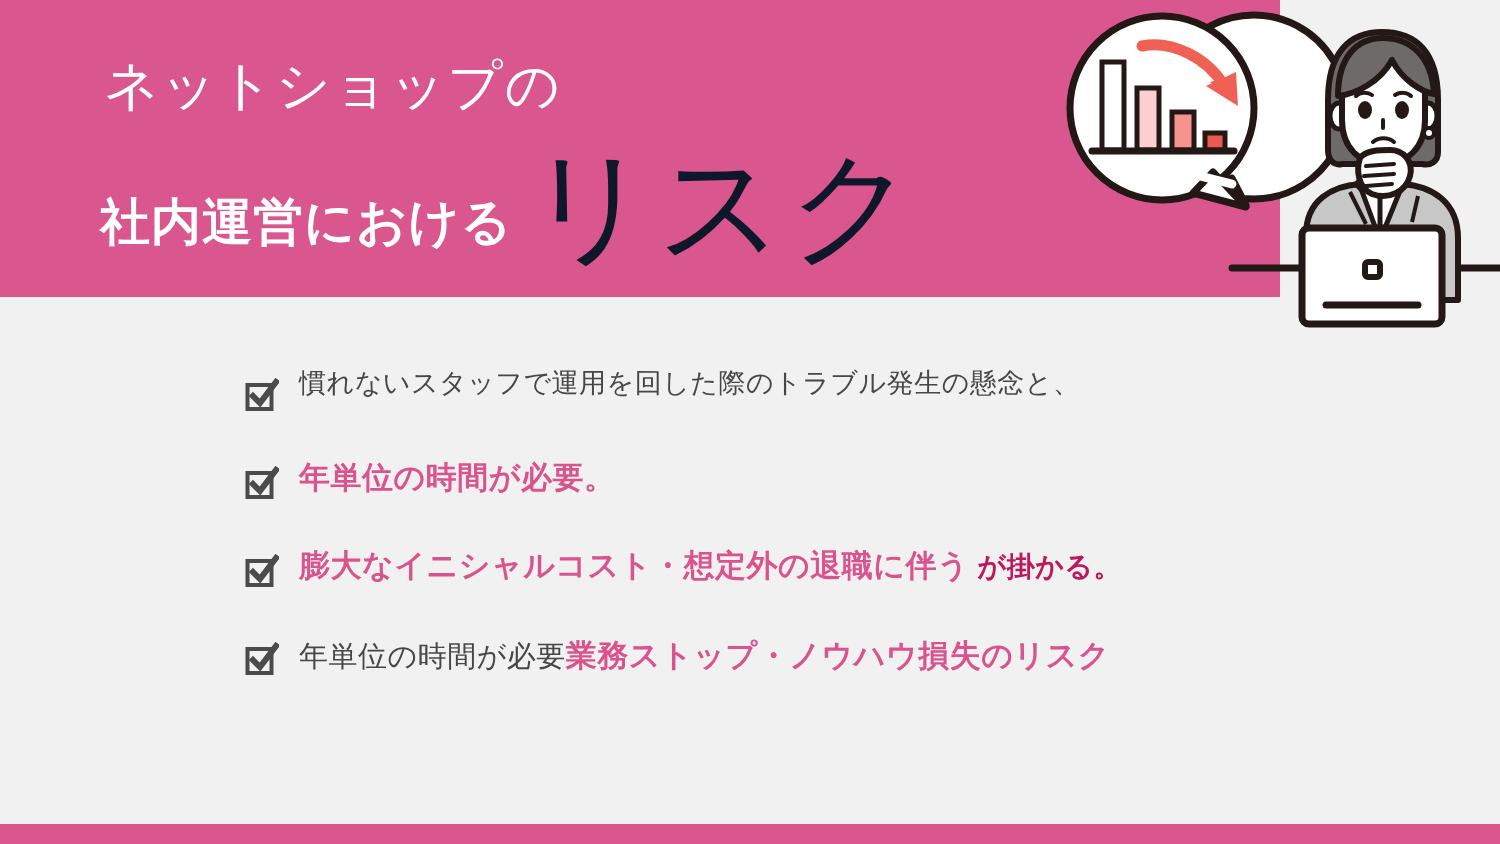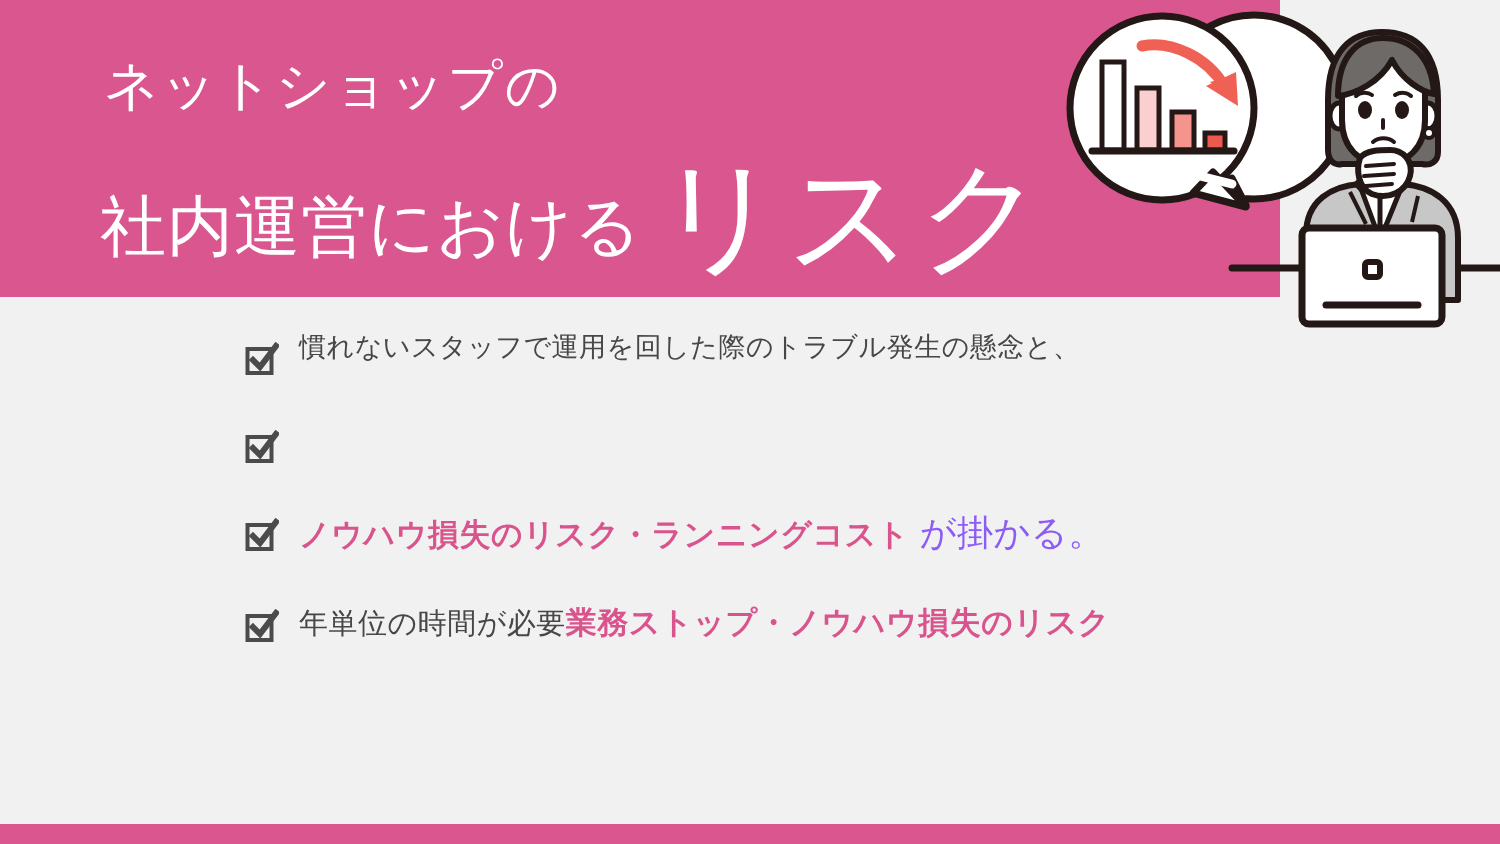--- a/index.html
+++ b/index.html
@@ -59,36 +59,37 @@
   .title-main-row {
     position: absolute;
     left: 0px;
     top: 108px;
     display: flex;
     align-items: baseline;
     white-space: nowrap;
   }
 
   .title-main {
-    font-size: 66px;
+    font-size: 50px;
     line-height: 1;
     color: #ffffff;
     letter-spacing: 1px;
-    font-weight: 400;
+    font-weight: 700;
   }
 
   .title-emph {
     font-size: 124px;
     line-height: 1;
-    color: #ffffff;
+    color: #0f172a;
     letter-spacing: 4px;
     font-weight: 300;
     margin-left: 14px;
     position: relative;
     top: 10px;
+    font-family: Liberation Mono, monospace;
   }
 
   
   .illustration {
     position: absolute;
     left: 1050px;
     top: 0px;
     width: 450px;
     height: 340px;
     pointer-events: none;
@@ -101,20 +102,21 @@
     top: 330px;
     width: 1180px;
   }
 
   .list-item {
     position: relative;
     display: flex;
     align-items: flex-start;
     margin-bottom: 40px;
     min-height: 48px;
+    margin-top: 36px;
   }
 
   .list-item.single {
     margin-bottom: 40px;
   }
 
   .check-wrap {
     flex: 0 0 auto;
     width: 54px;
     padding-top: 12px;
@@ -144,23 +146,23 @@
 
   .line-2 {
     font-size: 31px;
     color: #d9548d;
     letter-spacing: 0.5px;
     font-weight: 700;
     margin-top: 4px;
   }
 
   .line-2 .tail-gray {
-    color: #8b5cf6;
-    font-weight: 400;
-    font-size: 36px;
+    color: #be185d;
+    font-weight: 700;
+    font-size: 28px;
   }
 
   .line-single {
     font-size: 29px;
     color: #474747;
     letter-spacing: 0.5px;
     padding-top: 6px;
   }
 
   .line-single .hl {
@@ -284,33 +286,36 @@
     </div>
 
     <div class="list-item">
       <div class="check-wrap">
         <svg class="check-icon" viewBox="0 0 34 34">
           <rect x="2.5" y="7" width="24" height="24" fill="none" stroke="#4b4b4b" stroke-width="4"></rect>
           <path d="M8,18 L15,25 L31,4" fill="none" stroke="#4b4b4b" stroke-width="6" stroke-linecap="square" stroke-linejoin="miter"></path>
         </svg>
       </div>
       <div class="item-text">
+        <div class="line line-2">
+          <span>年単位の時間が必要。</span><span class="tail-gray"></span>
+        </div>
       </div>
     </div>
 
     <div class="list-item">
       <div class="check-wrap">
         <svg class="check-icon" viewBox="0 0 34 34">
           <rect x="2.5" y="7" width="24" height="24" fill="none" stroke="#4b4b4b" stroke-width="4"></rect>
           <path d="M8,18 L15,25 L31,4" fill="none" stroke="#4b4b4b" stroke-width="6" stroke-linecap="square" stroke-linejoin="miter"></path>
         </svg>
       </div>
       <div class="item-text">
         <div class="line line-2">
-          <span>ノウハウ損失のリスク・ランニングコスト</span><span class="tail-gray"> が掛かる。</span>
+          <span>膨大なイニシャルコスト・想定外の退職に伴う</span><span class="tail-gray"> が掛かる。</span>
         </div>
       </div>
     </div>
 
     <div class="list-item single">
       <div class="check-wrap">
         <svg class="check-icon" viewBox="0 0 34 34">
           <rect x="2.5" y="7" width="24" height="24" fill="none" stroke="#4b4b4b" stroke-width="4"></rect>
           <path d="M8,18 L15,25 L31,4" fill="none" stroke="#4b4b4b" stroke-width="6" stroke-linecap="square" stroke-linejoin="miter"></path>
         </svg>

